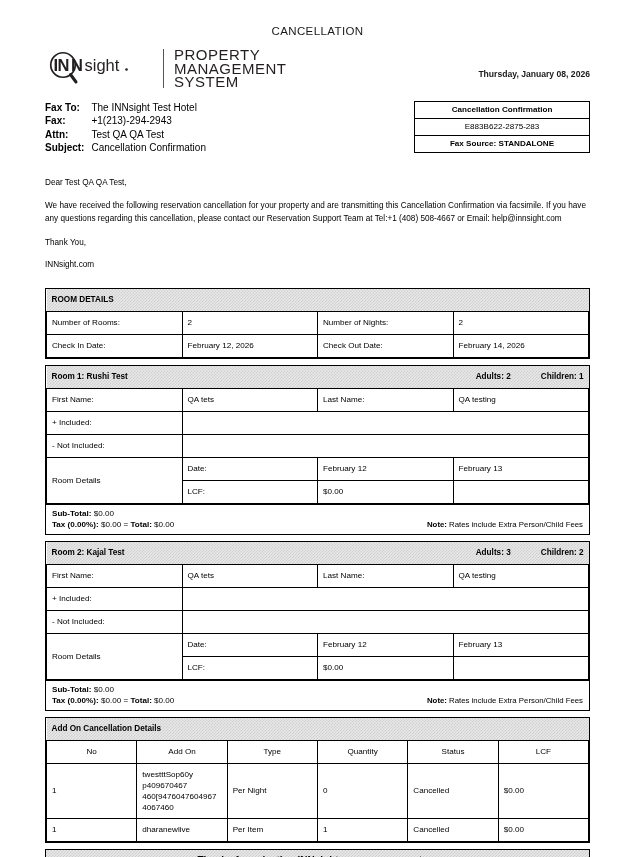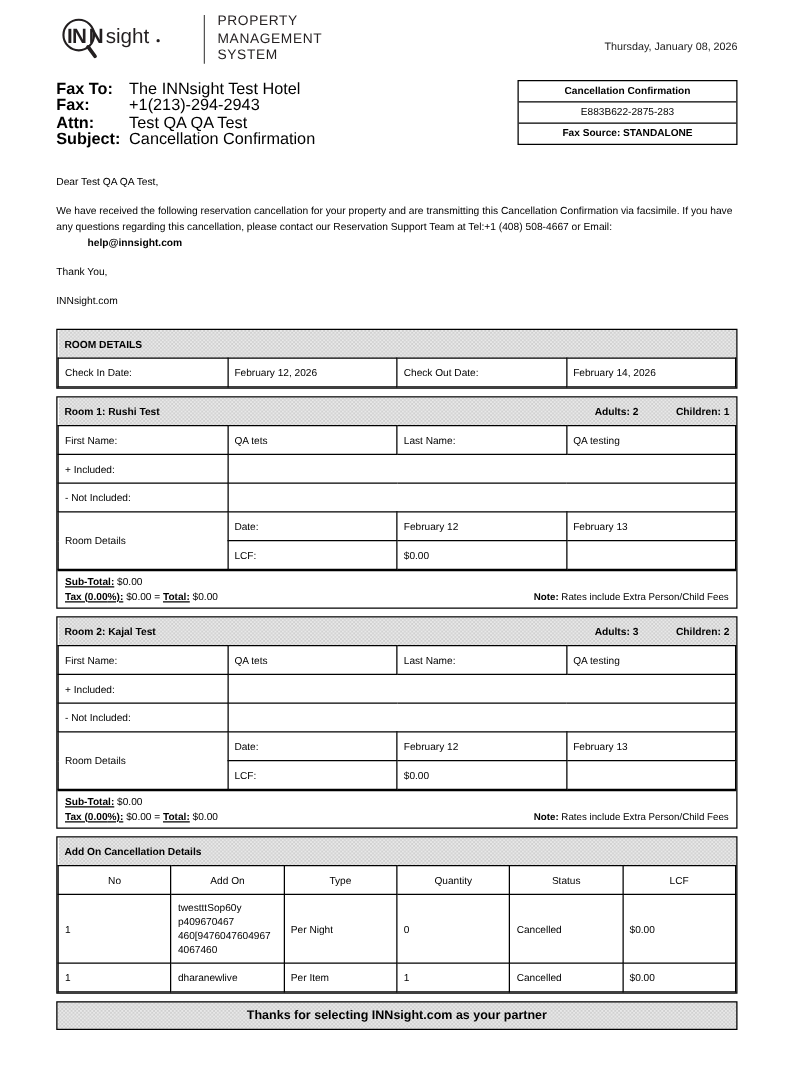--- a/index.html
+++ b/index.html
@@ -48,47 +48,48 @@
   .logo-mark {
     display: block;
   }
   .logo-divider {
     width: 1px;
     align-self: stretch;
     background: #555;
     margin: 1px 10px 1px 10px;
   }
   .logo-text {
-    font-size: 11px;
+    font-size: 15px;
     line-height: 13.5px;
     letter-spacing: 0.5px;
     color: #231f20;
   }
   .logo-text div { white-space: nowrap; }
 
   .doc-date {
     font-size: 8.6px;
     color: #1a1a1a;
     padding-top: 21px;
     white-space: nowrap;
+    font-weight: bold;
   }
 
   
   .mid-row {
     display: flex;
     justify-content: space-between;
     align-items: flex-start;
     padding: 12px 45px 0 45px;
   }
   .fax-meta {
     font-size: 8.3px;
     line-height: 13.6px;
   }
   .fax-meta table { border-collapse: collapse; }
-  .fax-meta td { padding: 0; vertical-align: top; font-size: 13px; line-height: 13.6px;}
+  .fax-meta td { padding: 0; vertical-align: top; font-size: 10px; line-height: 13.6px;}
   .fax-meta td.lbl { font-weight: bold; padding-right: 7px; white-space: nowrap; }
 
   .conf-box {
     width: 176px;
     border: 1px solid #000;
     box-sizing: border-box;
   }
   .conf-box div {
     text-align: center;
     font-size: 8.1px;
@@ -103,21 +104,21 @@
   .conf-source { font-weight: bold; }
 
   
   .letter {
     padding: 22px 45px 0 45px;
     font-size: 8.2px;
     line-height: 12.6px;
   }
   .letter p { margin: 0 0 10px 0; }
   .letter .para { margin-bottom: 11px; }
-  .letter b { font-weight: bold; margin-left: 25px; }
+  .letter b { font-weight: normal; }
   .thanks-line { margin: 0; }
 
   
   .tables {
     padding: 6px 45px 0 45px;
   }
   .blk {
     border: 1px solid #000;
     box-sizing: border-box;
     margin-bottom: 6px;
@@ -163,39 +164,40 @@
 
   .totals {
     display: flex;
     justify-content: space-between;
     align-items: flex-end;
     font-size: 8.1px;
     padding: 3px 6px 3px 6px;
     line-height: 11.5px;
     border-top: 1px solid #000;
   }
-  .totals .left b { font-weight: bold; text-decoration: underline; }
+  .totals .left b { font-weight: bold; }
   .totals .right { font-size: 7.8px; white-space: nowrap; padding-bottom: 0px;}
 
   .addon-head td { font-size: 8.1px; text-align: center; }
   .footer-band {
     border: 1px solid #000;
     text-align: center;
     font-weight: bold;
     font-size: 10px;
     padding: 5px 2px;
     box-sizing: border-box;
   }
   .nb { border: none !important; }
 </style>
 </head>
 <body>
 
 <div class="page">
 
+  <div class="doc-title">CANCELLATION</div>
 
   <div class="header-row">
     <div class="logo-wrap">
       <svg class="logo-mark" width="108" height="40" viewBox="0 0 216 80">
 
         <circle cx="36" cy="34" r="24.5" fill="none" stroke="#231f20" stroke-width="3.4"></circle>
         <line x1="51" y1="53" x2="62" y2="68" stroke="#231f20" stroke-width="6" stroke-linecap="round"></line>
 
         <text x="17" y="46" font-family="Liberation Sans, sans-serif" font-size="33" font-weight="bold" fill="#231f20">I</text>
         <text x="25" y="46" font-family="Liberation Sans, sans-serif" font-size="33" font-weight="bold" fill="#231f20">N</text>
@@ -254,20 +256,26 @@
     <p class="thanks-line">INNsight.com</p>
   </div>
 
   <div class="tables">
 
     <div class="blk">
       <table class="grid">
         <tbody>
             <tr>
           <td class="band hatch nb" colspan="4">ROOM DETAILS</td>
+        </tr>
+        <tr>
+          <td style="width:24.5%">Number of Rooms:</td>
+          <td style="width:27%">2</td>
+          <td style="width:25%">Number of Nights:</td>
+          <td>2</td>
         </tr>
         <tr>
           <td>Check In Date:</td>
           <td>February 12, 2026</td>
           <td>Check Out Date:</td>
           <td>February 14, 2026</td>
         </tr>
       </tbody>
         </table>
     </div>

